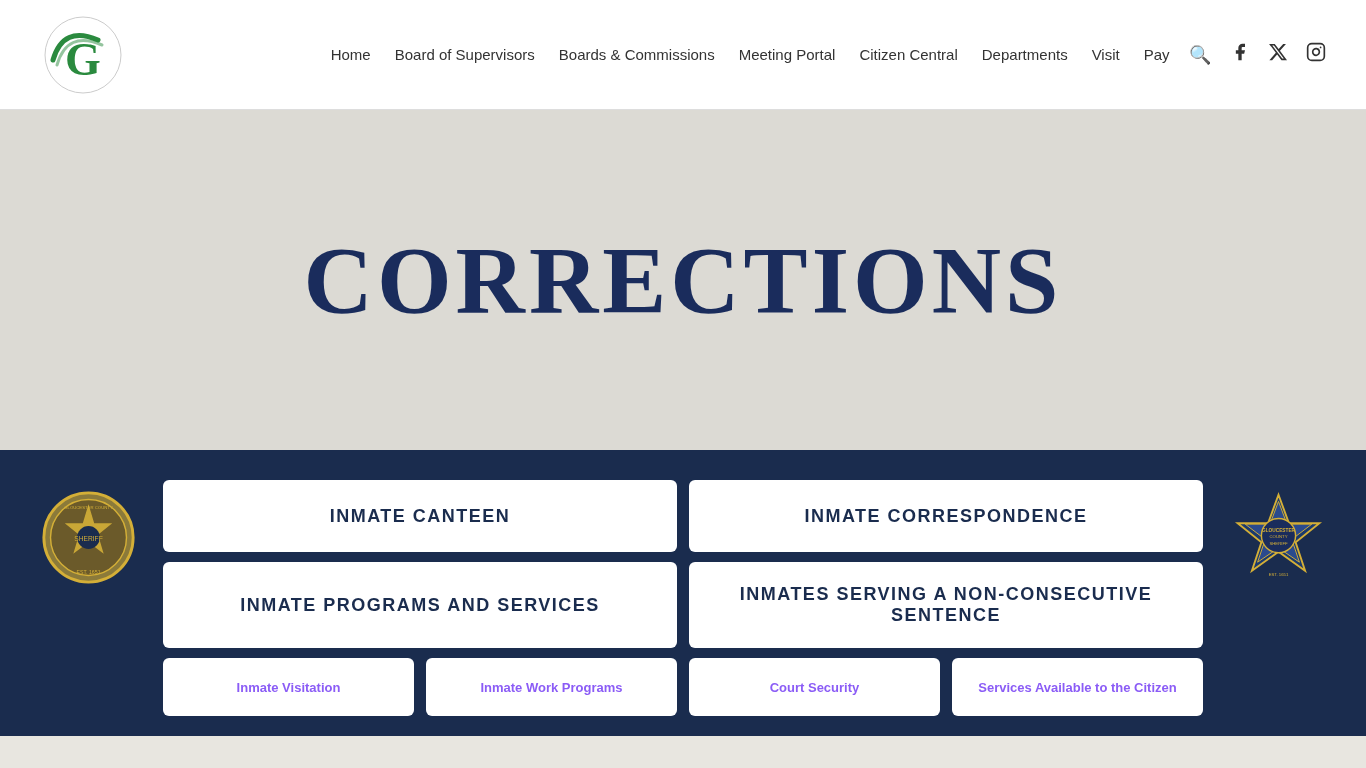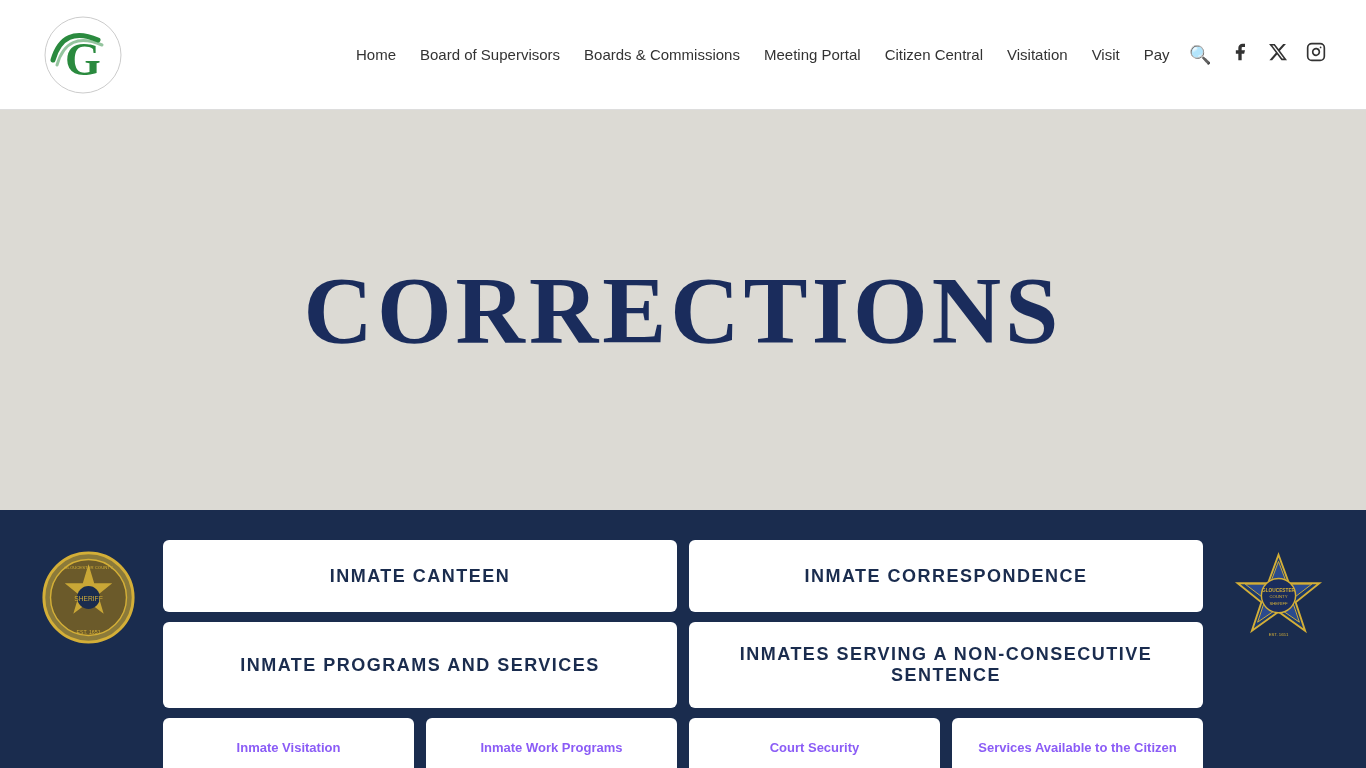--- a/index.html
+++ b/index.html
@@ -43,21 +43,21 @@
       color: #333;
       cursor: pointer;
     }
 
     
     .hero {
       background: #dcdad4;
       display: flex;
       align-items: center;
       justify-content: center;
-      height: 400px;
+      height: 340px;
     }
     .hero h1 {
       font-size: 96px;
       font-weight: 900;
       color: #1a2c5c;
       letter-spacing: 4px;
       font-family: 'Georgia', serif;
       text-transform: uppercase;
     }
 
@@ -169,21 +169,21 @@
       </svg>
     </div>
   </div>
 
   <ul class="nav-links">
     <li><a href="#">Home</a></li>
     <li><a href="#">Board of Supervisors</a></li>
     <li><a href="#">Boards &amp; Commissions</a></li>
     <li><a href="#">Meeting Portal</a></li>
     <li><a href="#">Citizen Central</a></li>
-    <li><a href="#">Visitation</a></li>
+    <li><a href="#">Departments</a></li>
     <li><a href="#">Visit</a></li>
     <li><a href="#">Pay</a></li>
   </ul>
 
   <div class="nav-icons">
     <span class="nav-icon">🔍</span>
     <span class="nav-icon">
       <svg width="20" height="20" viewBox="0 0 24 24" fill="#333">
           <path d="M18 2h-3a5 5 0 0 0-5 5v3H7v4h3v8h4v-8h3l1-4h-4V7a1 1 0 0 1 1-1h3z"></path>
         </svg>

